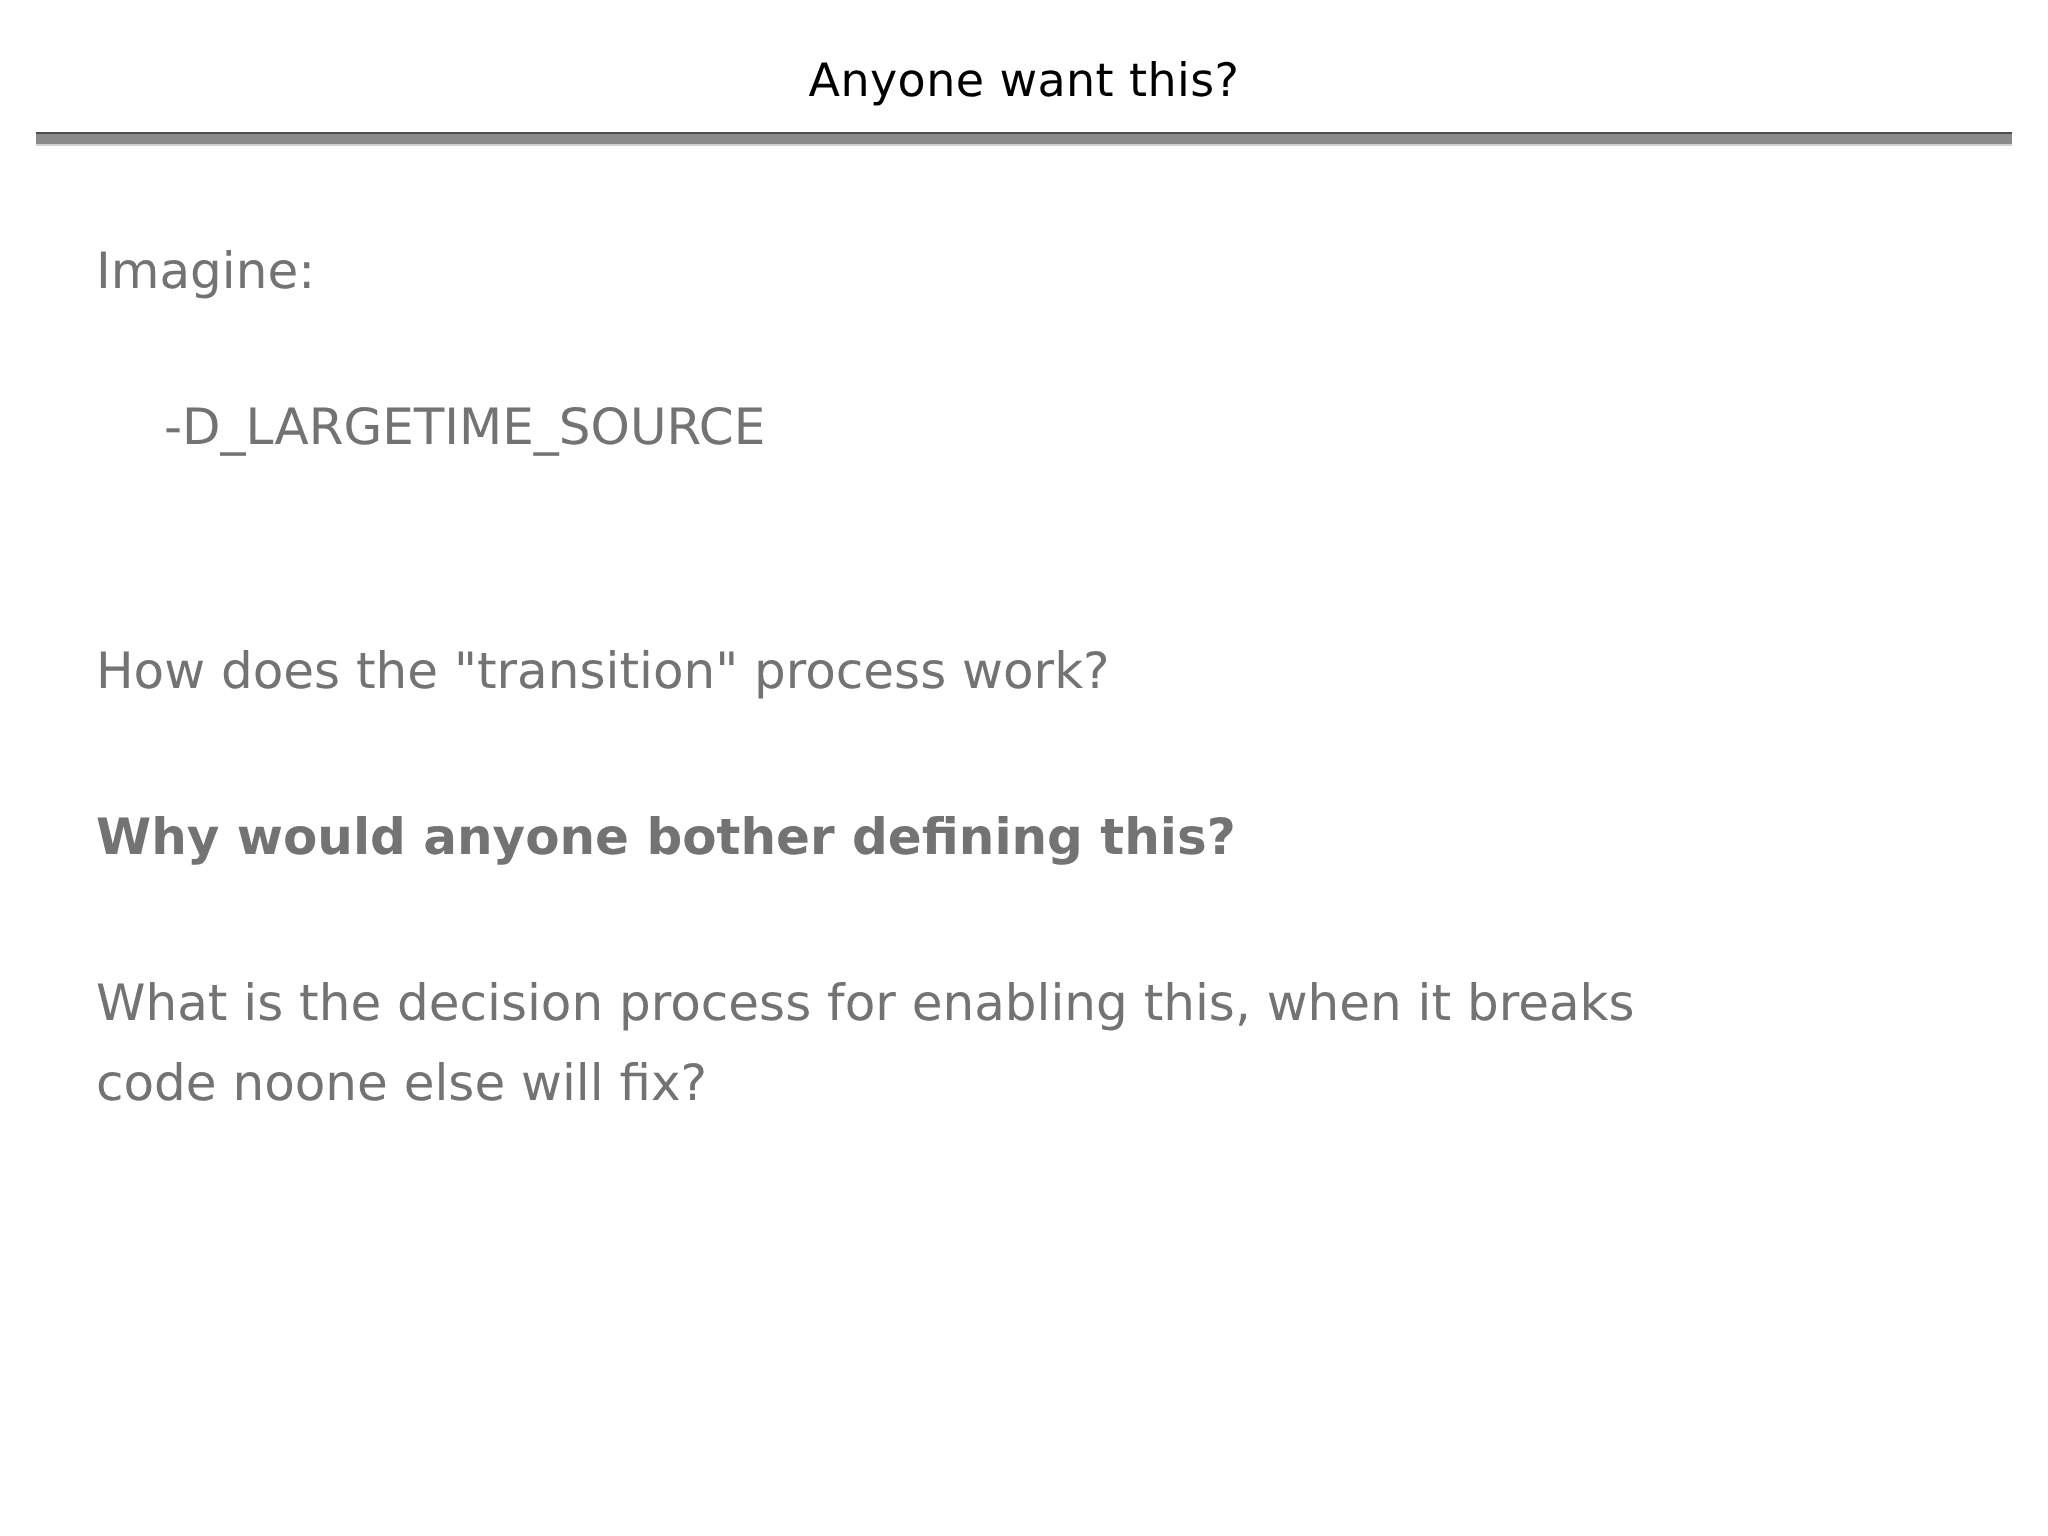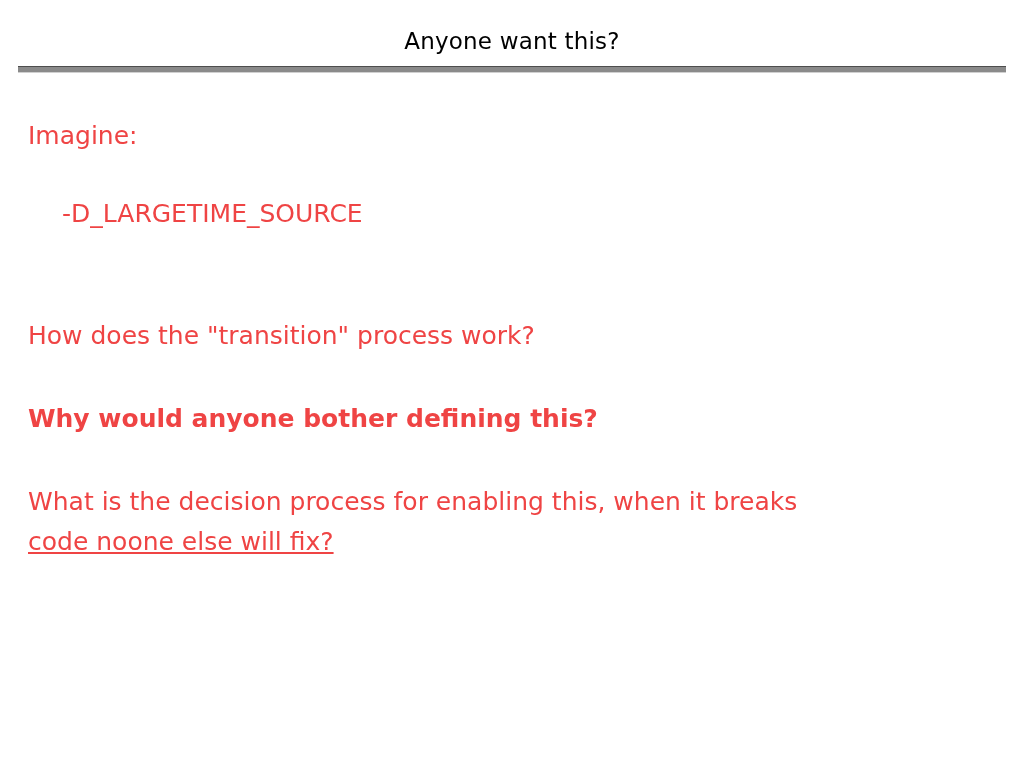--- a/index.html
+++ b/index.html
@@ -45,29 +45,30 @@
     position: absolute;
     top: 105px;
     left: 28px;
     width: 960px;
     color: #1414ff;
     font-size: 25px;
     line-height: 38px;
     font-family: "DejaVu Sans", sans-serif;
   }
   .line {
-    color: #ef4444;
+    color: #737373;
     white-space: pre-wrap;
+    margin-left: 20px;
   }
   .l-imagine { position: absolute; top: 12px; left: 0; }
   .l-define  { position: absolute; top: 90px; left: 34px; text-align: right; }
   .l-q1      { position: absolute; top: 212px; left: 0; }
   .l-q2      { position: absolute; top: 295px; left: 0; font-weight: bold; }
   .l-q3a     { position: absolute; top: 378px; left: 0; }
-  .l-q3b     { position: absolute; top: 418px; left: 0; text-decoration: underline; }
+  .l-q3b     { position: absolute; top: 418px; left: 0; }
 </style>
 </head>
 <body>
 
 <div class="slide">
 
   <div class="slide-title">Anyone want this?</div>
 
   <div class="title-rule"></div>
 

